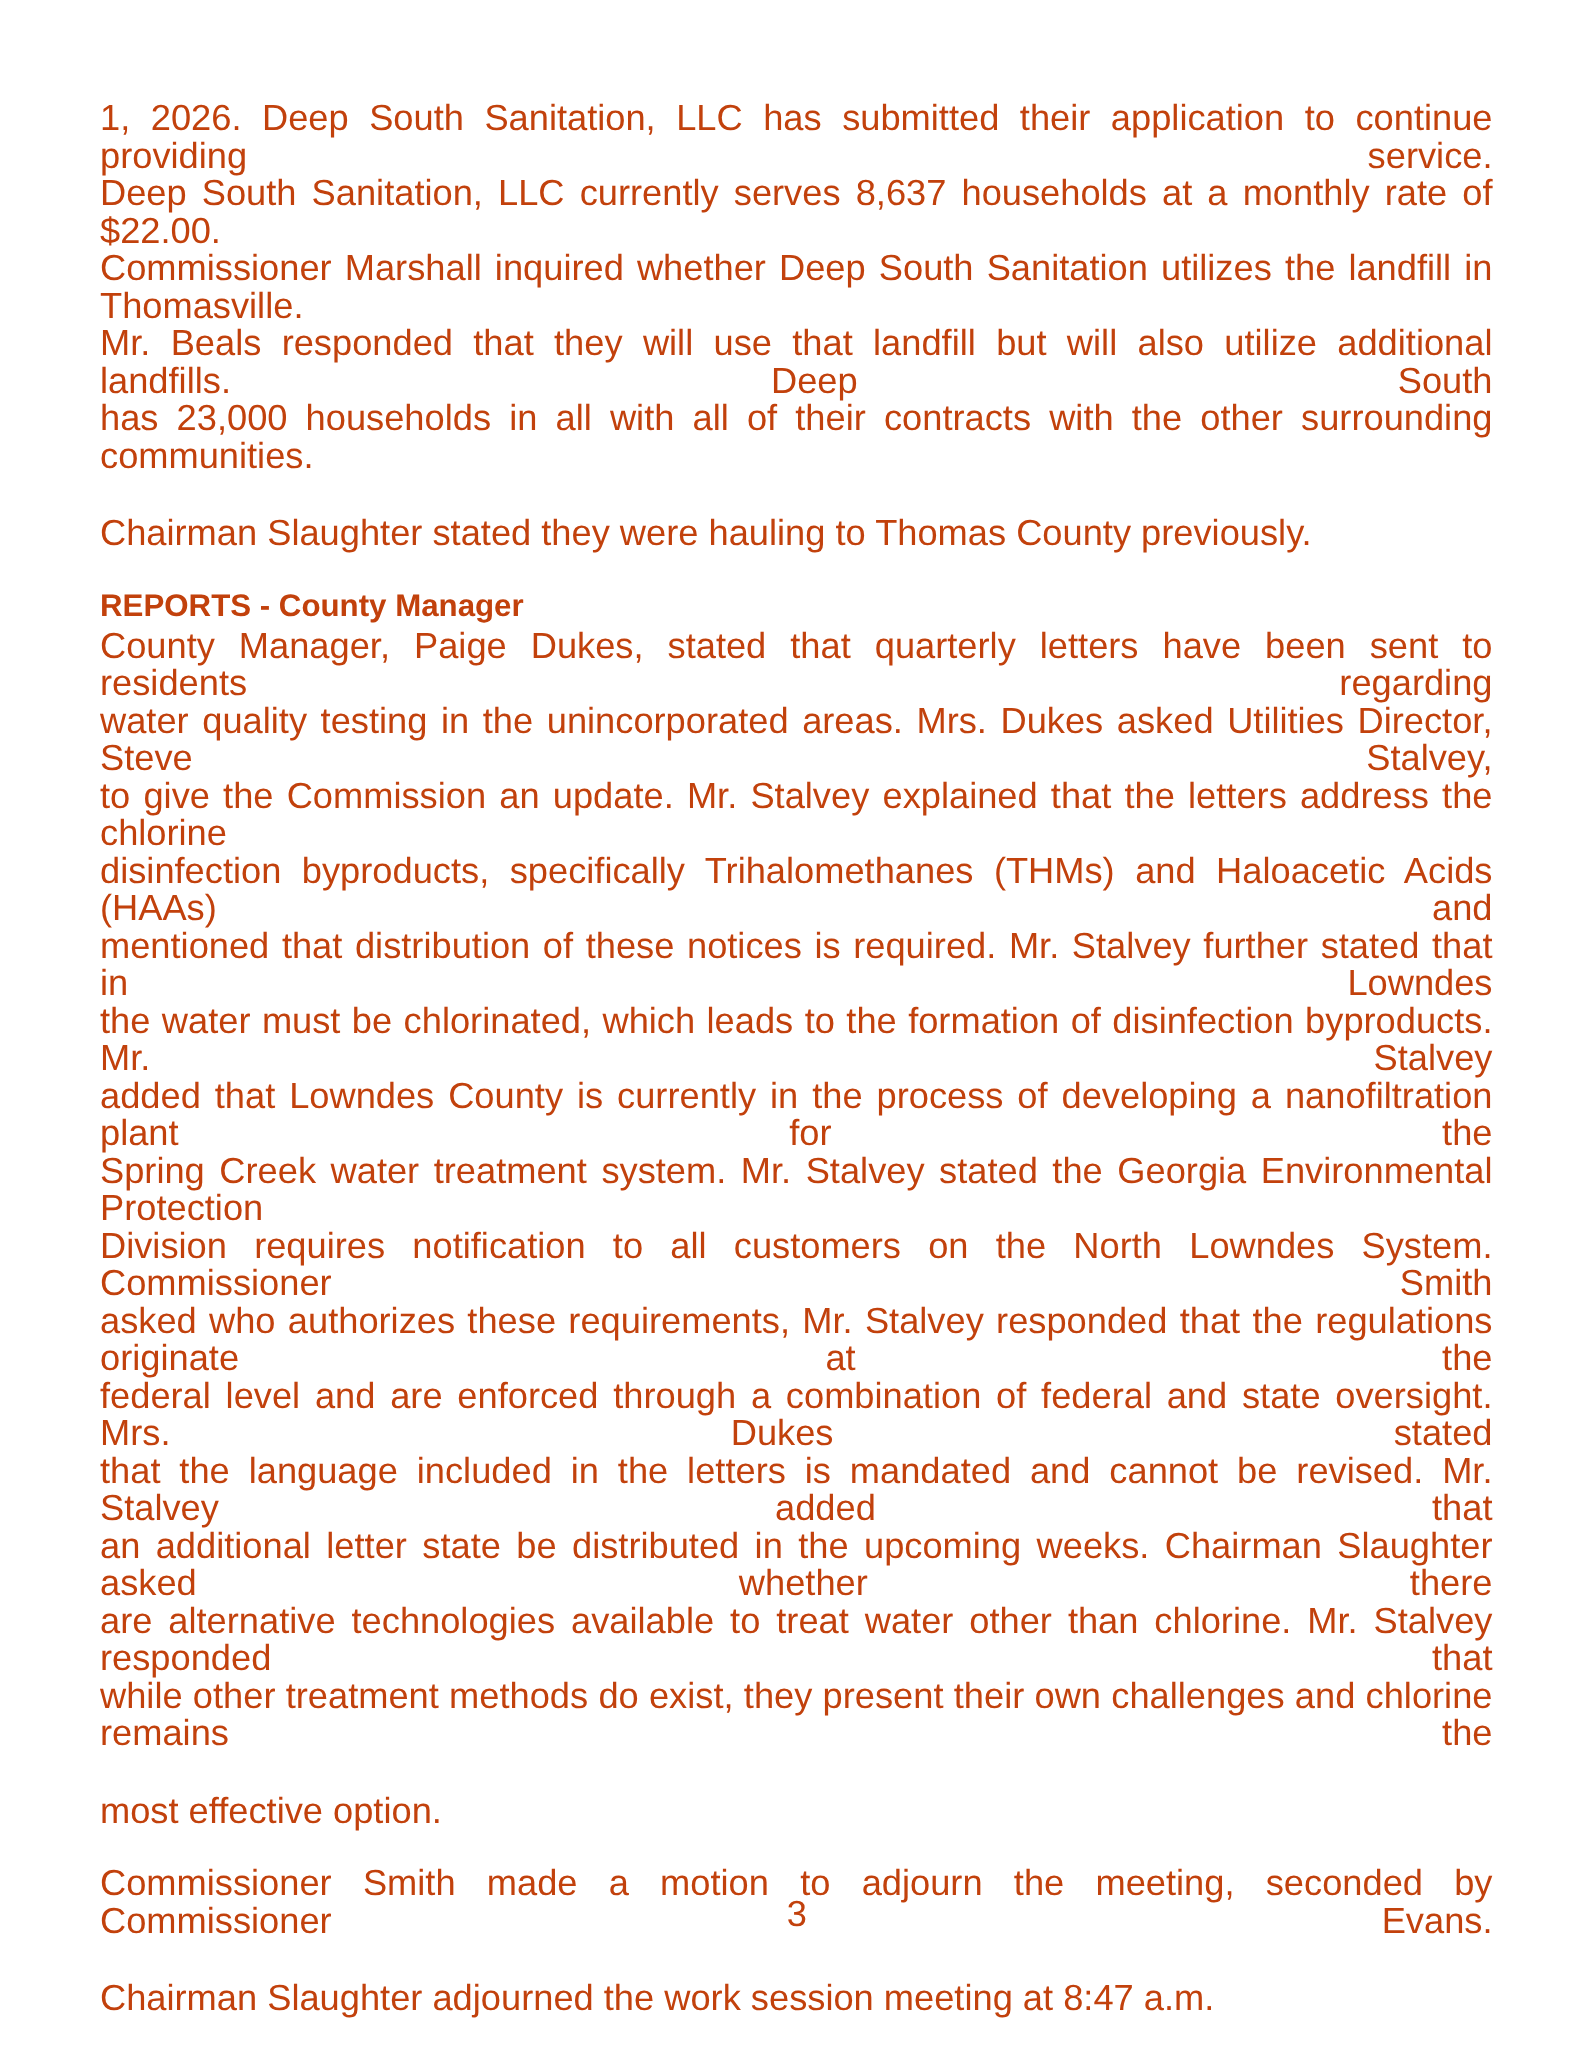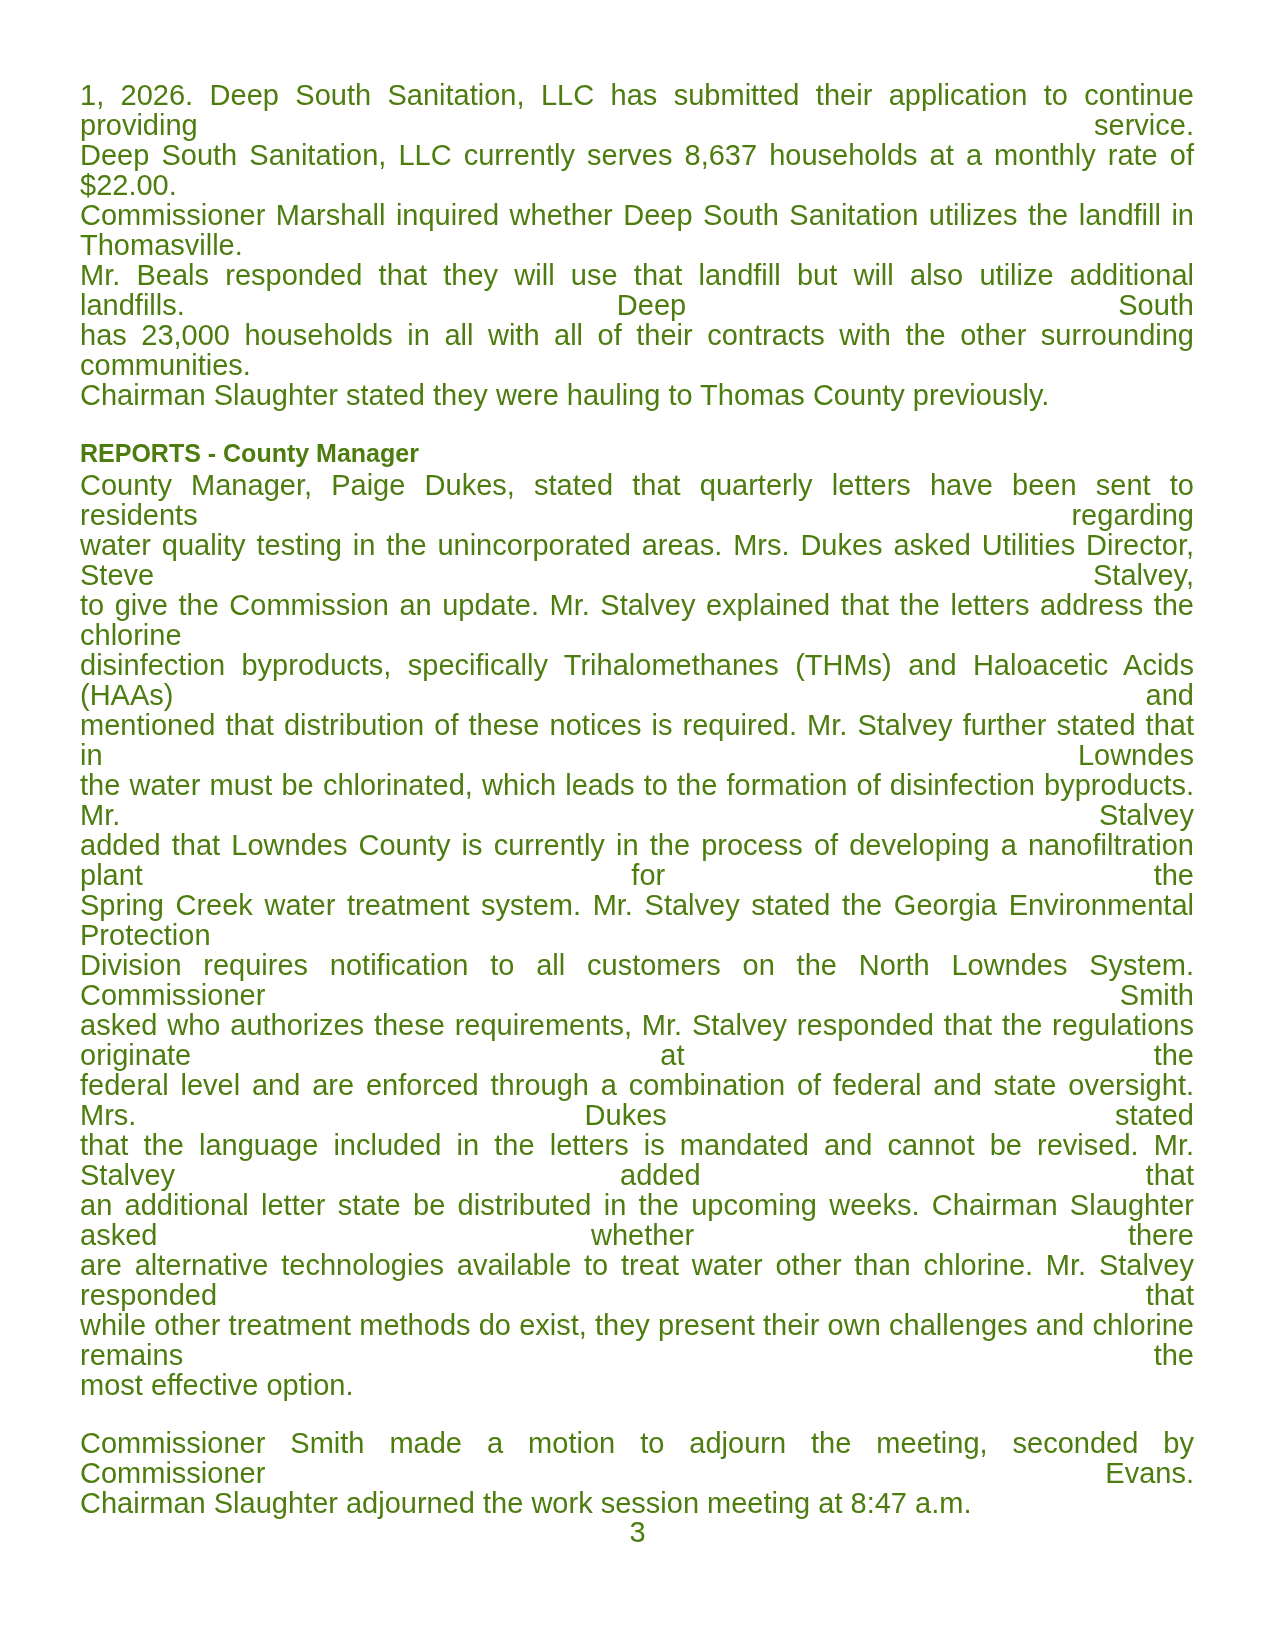--- a/index.html
+++ b/index.html
@@ -5,21 +5,21 @@
   html, body {
     margin: 0;
     padding: 0;
     background: #ffffff;
   }
   .page {
     position: relative;
     width: 1275px;
     height: 1650px;
     background: #ffffff;
-    color: #4d7c0f;
+    color: #c2410c;
     font-family: "Liberation Sans", "DejaVu Sans", sans-serif;
     font-size: 29px;
     line-height: 30px;
     overflow: hidden;
   }
   .content {
     position: absolute;
     left: 80px;
     top: 80px;
     width: 1114px;
@@ -27,20 +27,21 @@
   .para {
     margin: 0 0 28px 0;
   }
   .line {
     text-align: justify;
     text-align-last: justify;
     white-space: normal;
   }
   .line.last {
     text-align-last: left;
+    margin-top: 32px;
   }
   .heading {
     font-size: 25px;
     line-height: 30px;
     font-weight: bold;
     margin: 6px 0 2px 0;
     text-align: left;
   }
   .page-number {
     position: absolute;

